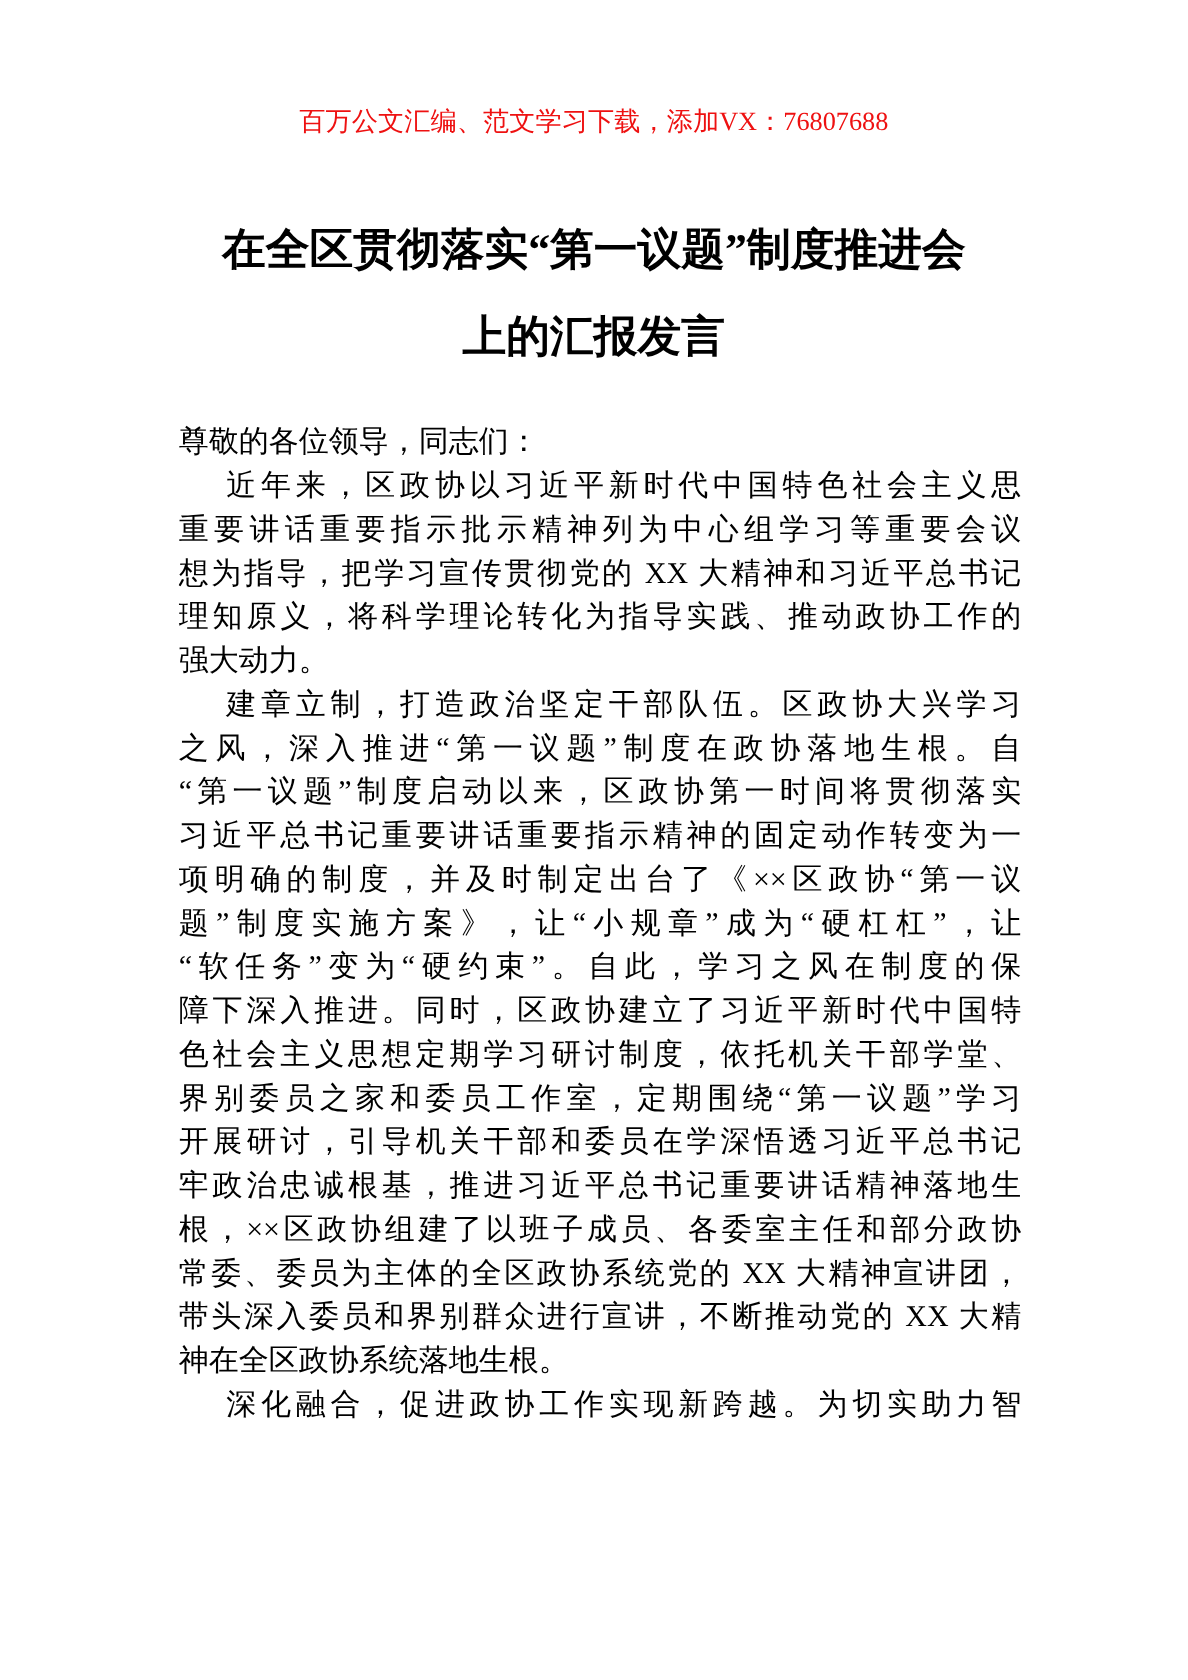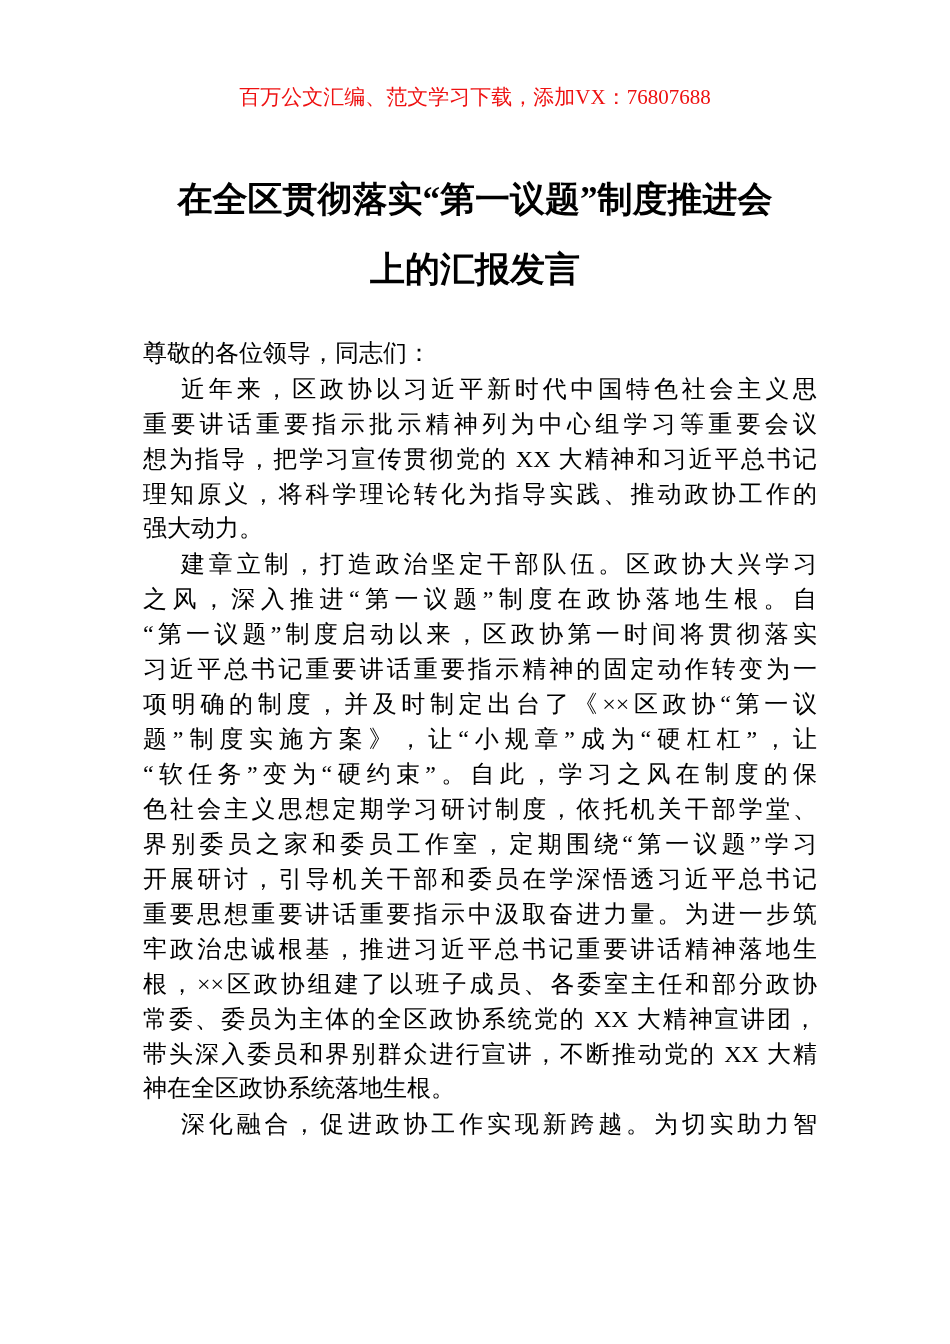--- a/index.html
+++ b/index.html
@@ -47,21 +47,20 @@
   .line {
     height: 35px;
     line-height: 35px;
     text-align: justify;
     text-align-last: justify;
     overflow: hidden;
   }
   .line.noj {
     text-align: center;
     text-align-last: left;
-    font-family: Liberation Mono, monospace;
   }
   .line.ind {
     text-indent: 38px;
   }
 </style>
 </head>
 <body>
 
 <div class="page">
 
@@ -79,24 +78,24 @@
       <div class="line">想为指导，把学习宣传贯彻党的 XX 大精神和习近平总书记</div>
       <div class="line">理知原义，将科学理论转化为指导实践、推动政协工作的</div>
       <div class="line noj">强大动力。</div>
       <div class="line ind">建章立制，打造政治坚定干部队伍。区政协大兴学习</div>
       <div class="line">之风，深入推进“第一议题”制度在政协落地生根。自</div>
       <div class="line">“第一议题”制度启动以来，区政协第一时间将贯彻落实</div>
       <div class="line">习近平总书记重要讲话重要指示精神的固定动作转变为一</div>
       <div class="line">项明确的制度，并及时制定出台了《××区政协“第一议</div>
       <div class="line">题”制度实施方案》，让“小规章”成为“硬杠杠”，让</div>
       <div class="line">“软任务”变为“硬约束”。自此，学习之风在制度的保</div>
+      <div class="line">障下深入推进。同时，区政协建立了习近平新时代中国特</div>
       <div class="line">色社会主义思想定期学习研讨制度，依托机关干部学堂、</div>
       <div class="line">界别委员之家和委员工作室，定期围绕“第一议题”学习</div>
       <div class="line">开展研讨，引导机关干部和委员在学深悟透习近平总书记</div>
-      <div class="line">重要思想重要讲话重要指示中汲取奋进力量。为进一步筑</div>
       <div class="line">牢政治忠诚根基，推进习近平总书记重要讲话精神落地生</div>
       <div class="line">根，××区政协组建了以班子成员、各委室主任和部分政协</div>
       <div class="line">常委、委员为主体的全区政协系统党的 XX 大精神宣讲团，</div>
       <div class="line">带头深入委员和界别群众进行宣讲，不断推动党的 XX 大精</div>
       <div class="line noj">神在全区政协系统落地生根。</div>
       <div class="line ind">深化融合，促进政协工作实现新跨越。为切实助力智</div>
     </div>
 
 </div>
 

